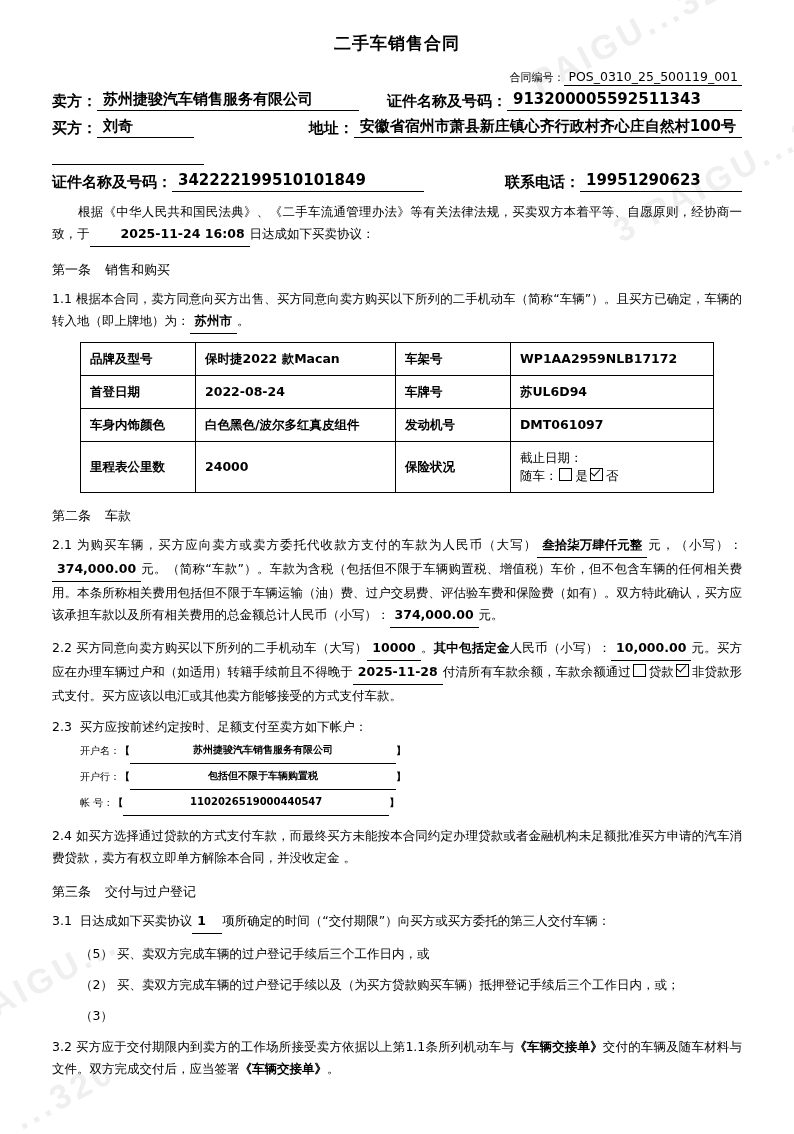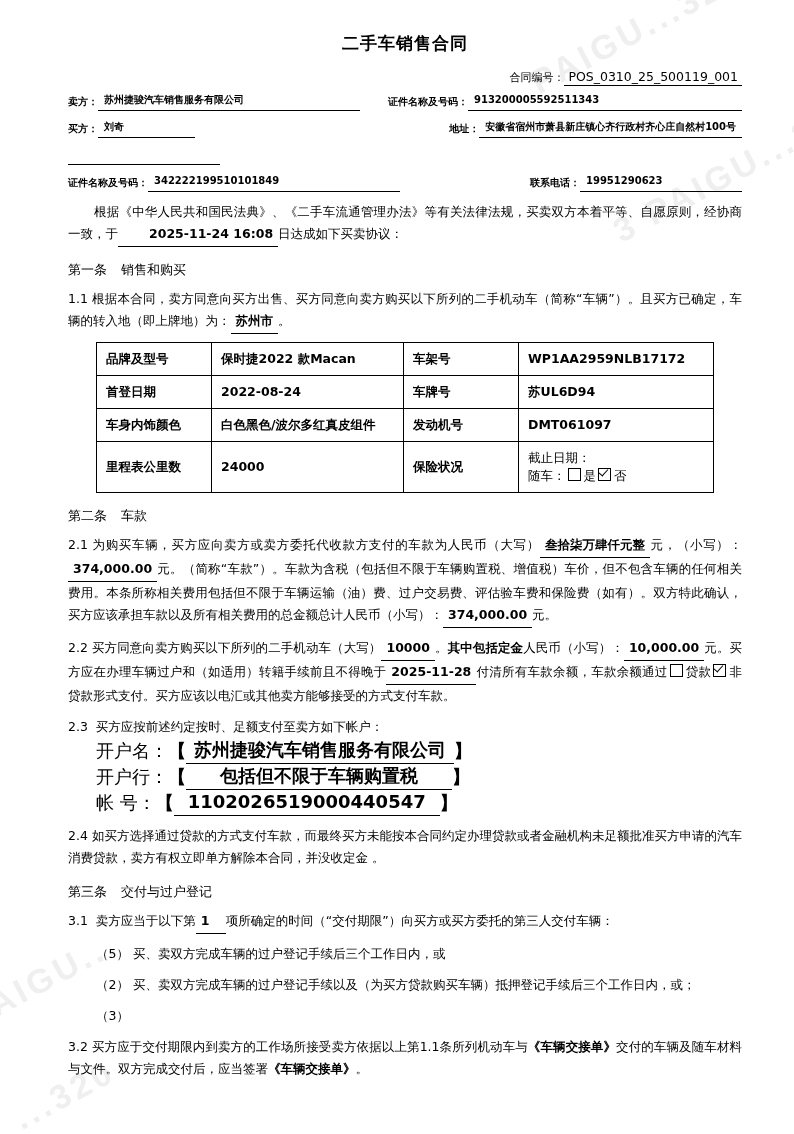--- a/index.html
+++ b/index.html
@@ -26,21 +26,21 @@
     transform:rotate(-28deg);
     white-space:nowrap;
     pointer-events:none;
     z-index:0;
     font-family:"Liberation Sans",sans-serif;
   }
   .wm1{top:10px;left:520px;}
   .wm2{top:150px;left:600px;}
   .wm3{top:960px;left:-40px;}
   .wm4{top:1075px;left:10px;}
-  .content{position:relative;z-index:2;margin-left:16px;}
+  .content{position:relative;z-index:2;}
   .title{
     text-align:center;
     font-size:17px;
     font-weight:bold;
     margin:6px 0 14px 0;
     letter-spacing:1px;
   }
   .contract-no{
     text-align:right;
     font-size:11px;
@@ -49,21 +49,21 @@
   .contract-no .val{
     font-weight:normal;
     font-size:12.5px;
     border-bottom:1px solid #000;
     padding:0 4px 1px 4px;
     display:inline-block;
   }
   .row{
     display:flex;
     align-items:flex-end;
-    font-size:10px;
+    font-size:15px;
     margin-bottom:6px;
     line-height:19px;
   }
   .lbl{white-space:nowrap;font-weight:bold;}
   .fill{
     border-bottom:1px solid #000;
     font-weight:bold;
     padding:0 6px 1px 6px;
     flex:0 0 auto;
     white-space:nowrap;
@@ -122,21 +122,21 @@
   .chk.on:after{
     content:"";
     position:absolute;
     left:2px;top:-2px;
     width:4px;height:8px;
     border:solid #000;
     border-width:0 1.8px 1.8px 0;
     transform:rotate(42deg);
   }
   .bank-line{
-    font-size:18px;
+    font-size:10px;
     line-height:24px;
     margin-left:28px;
     display:flex;
     align-items:center;
   }
   .bank-line .bk{font-weight:bold;}
   .bank-val{
     border-bottom:1px solid #000;
     font-weight:bold;
     text-align:center;
@@ -282,21 +282,21 @@
       <span>2.4</span>
       <span>如买方选择通过贷款的方式支付车款，而最终买方未能按本合同约定办理贷款或者金融机构未足额批准买方申请的汽车消费贷款，卖方有权立即单方解除本合同，并没收定金 。</span>
     </div>
 
     <h2 class="sec">
       <span>第三条</span><span class="sp"></span><span>交付与过户登记</span>
     </h2>
 
     <div class="para">
       <span>3.1</span>&nbsp;
-      <span>卖方应当于以下第</span><span class="u">1</span><span>项所确定的时间（“交付期限”）向买方或买方委托的第三人交付车辆：</span>
+      <span>日达成如下买卖协议</span><span class="u">1</span><span>项所确定的时间（“交付期限”）向买方或买方委托的第三人交付车辆：</span>
     </div>
 
     <div class="para sub">（5） 买、卖双方完成车辆的过户登记手续后三个工作日内，或</div>
     <div class="para sub">（2） 买、卖双方完成车辆的过户登记手续以及（为买方贷款购买车辆）抵押登记手续后三个工作日内，或；</div>
     <div class="para sub">（3）</div>
 
     <div class="para">
       <span>3.2</span>
       <span>买方应于交付期限内到卖方的工作场所接受卖方依据以上第1.1条所列机动车与</span><b>《车辆交接单》</b><span>交付的车辆及随车材料与文件。双方完成交付后，应当签署</span><b>《车辆交接单》</b><span>。</span>
     </div>

